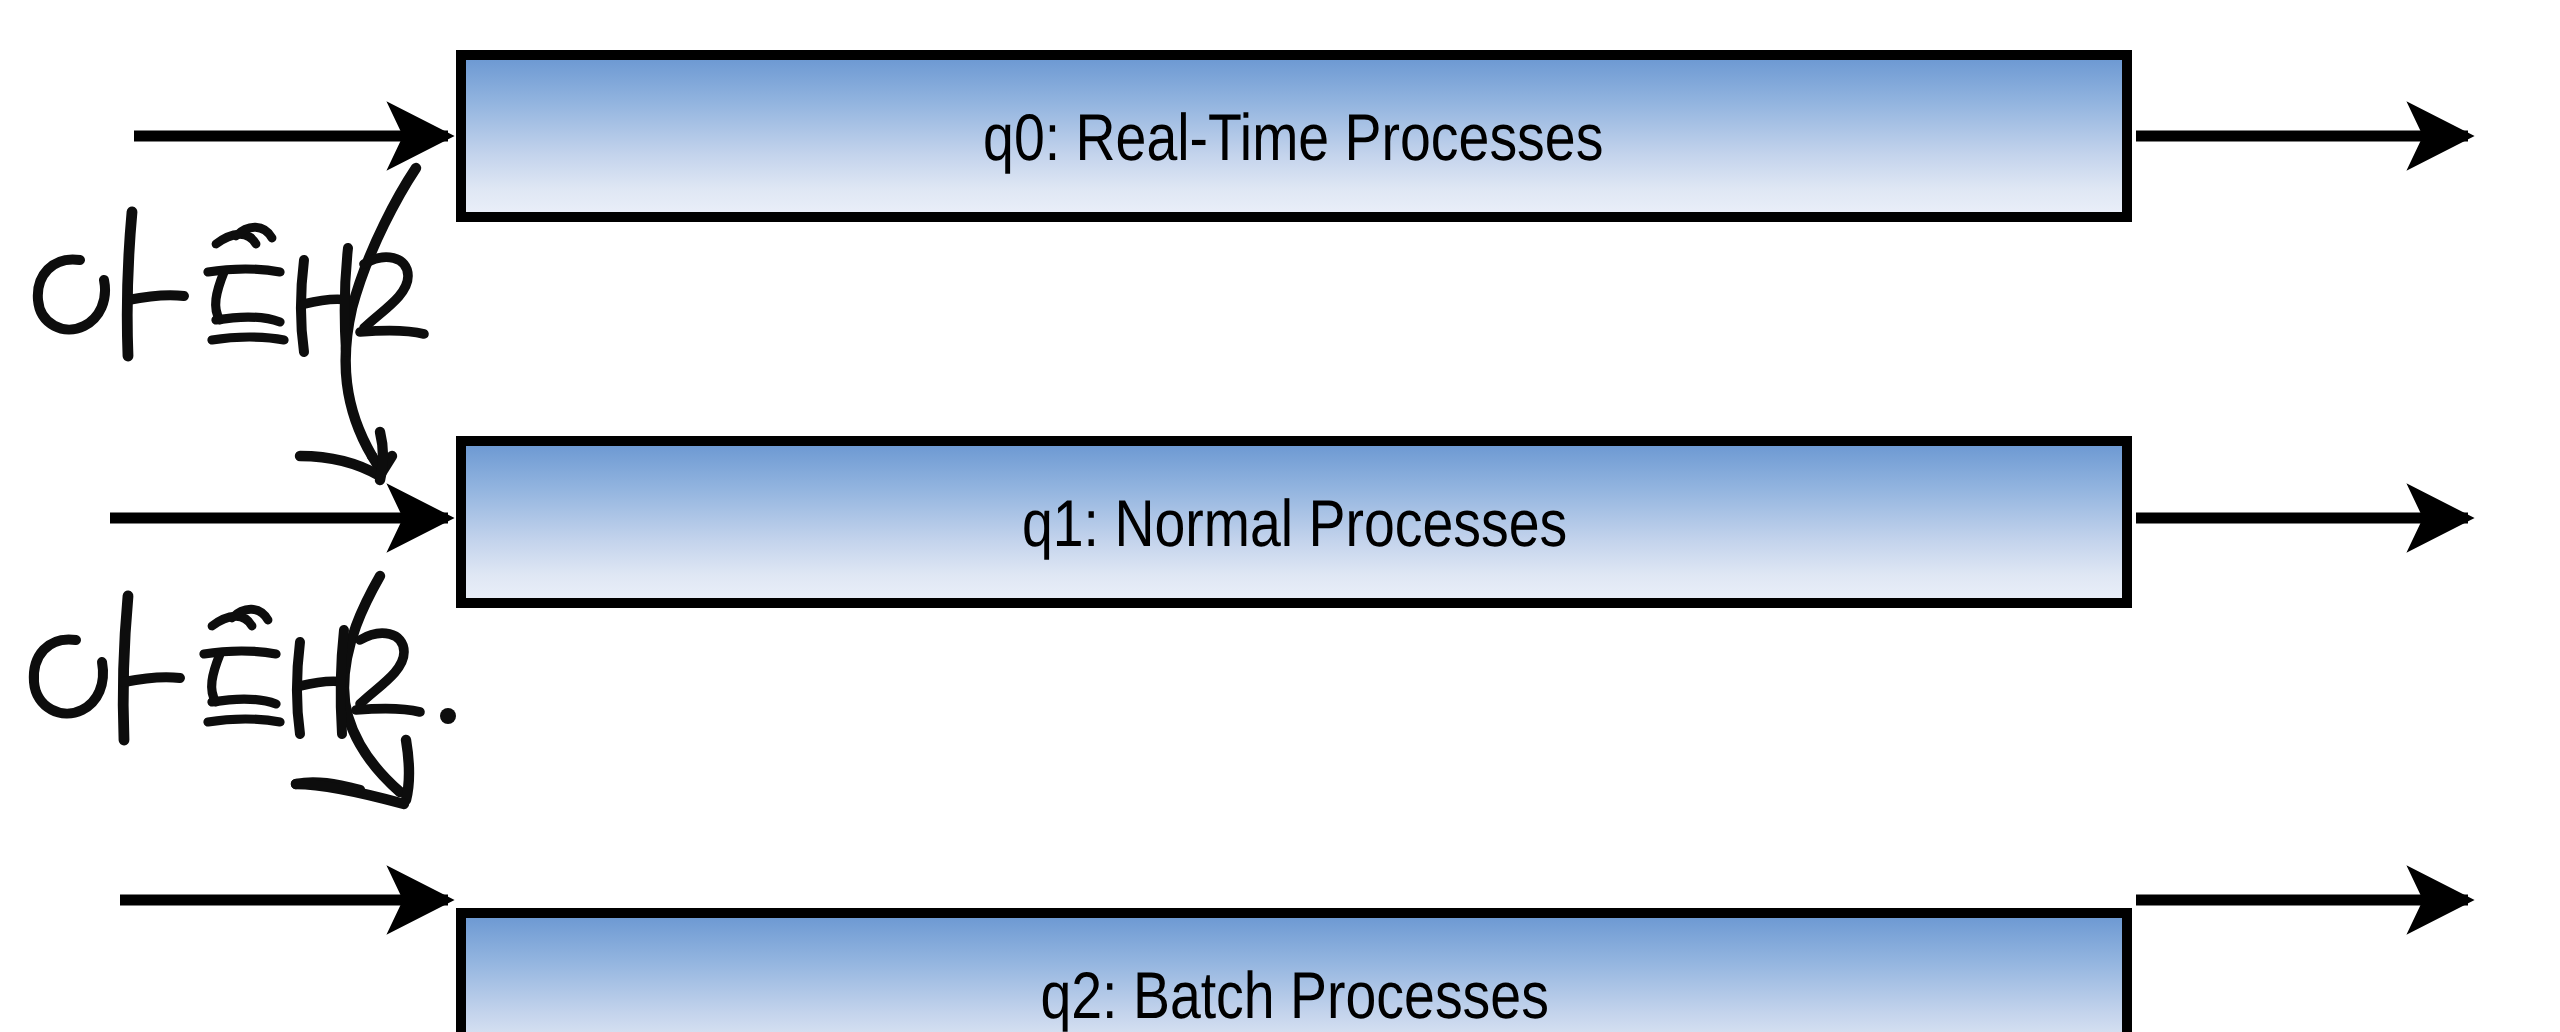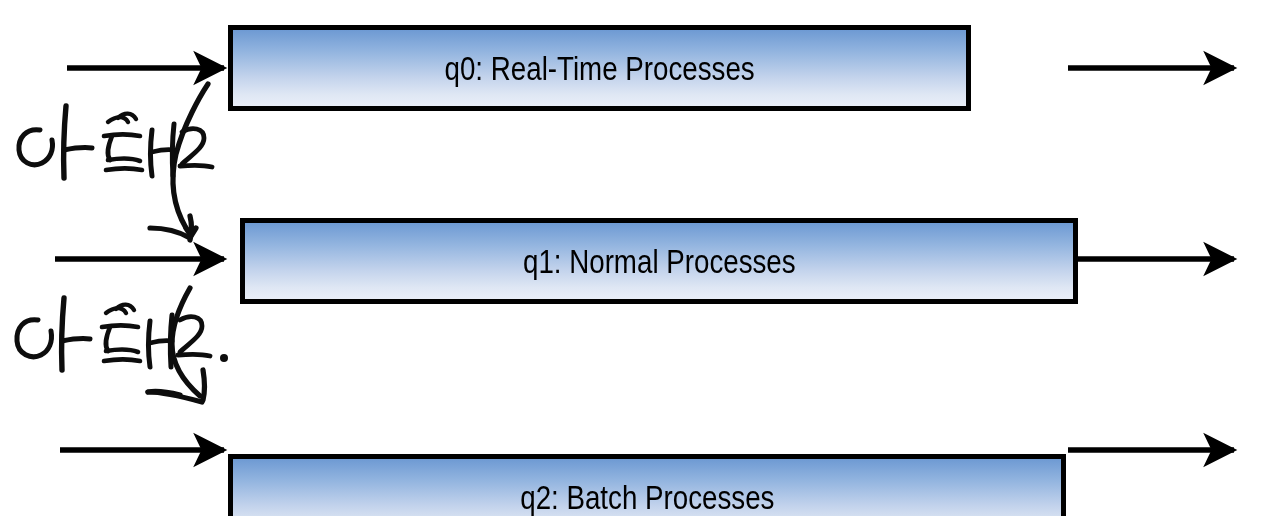--- a/index.html
+++ b/index.html
@@ -37,22 +37,22 @@
     font-family: "Liberation Sans", sans-serif;
     font-size: 33px;
     font-weight: 400;
     color: #000000;
     letter-spacing: 0px;
     transform: scaleX(0.84);
     transform-origin: center center;
     white-space: nowrap;
     line-height: 1;
   }
-  .box-q0 { left: 228px; top: 25px; width: 743px; height: 86px; text-align: right; }
-  .box-q1 { left: 240px; top: 218px; width: 838px; height: 86px; }
+  .box-q0 { left: 228px; top: 25px; width: 838px; height: 86px; text-align: right; }
+  .box-q1 { left: 228px; top: 218px; width: 838px; height: 86px; }
   .box-q2 { left: 228px; top: 408px; width: 838px; height: 86px; margin-top: 46px; }
 </style>
 </head>
 <body>
 
 <div id="canvas">
 
   <svg id="vector-layer" viewBox="0 0 1280 516">
     <defs>
       <marker id="arrowhead" markerWidth="7" markerHeight="7" refX="5.6" refY="3.5" orient="auto" markerUnits="strokeWidth">

